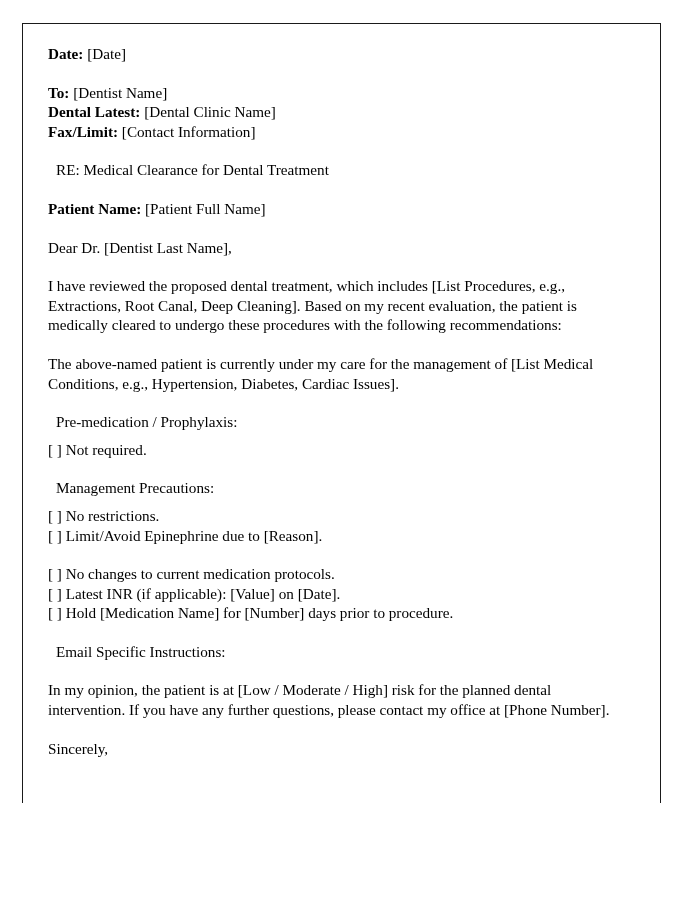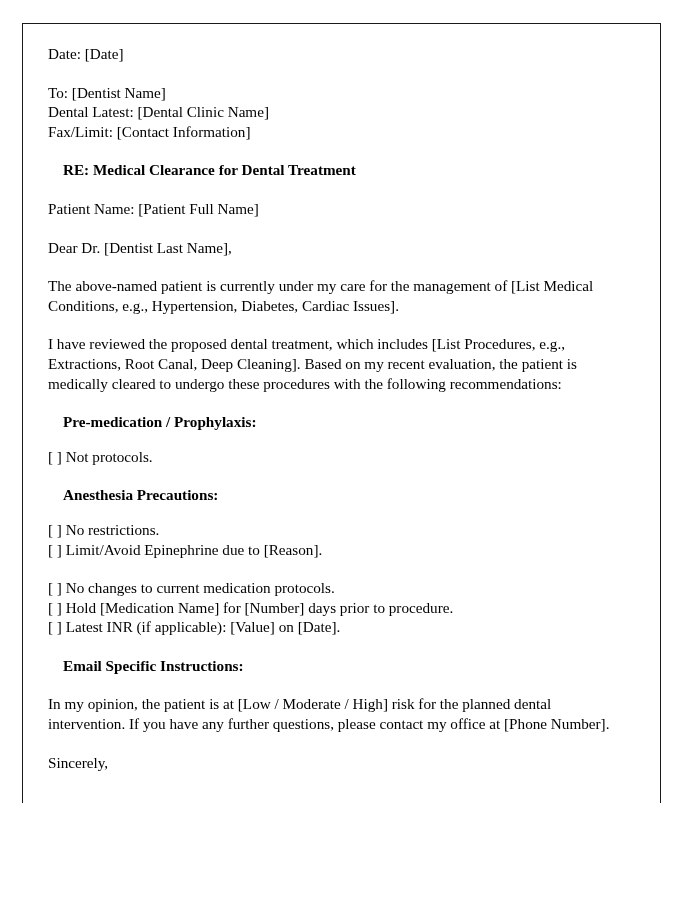--- a/index.html
+++ b/index.html
@@ -45,26 +45,26 @@
     margin: 0 0 19px 0;
   }
   .line {
     white-space: normal;
   }
   .para {
     margin: 0 0 19px 0;
     text-align: left;
   }
   .bold {
-    font-weight: normal;
+    font-weight: bold;
     margin-top: 48px;
   }
   .heading {
-    font-weight: bold;
-    margin: 15px;
+    font-weight: normal;
+    margin: 8px;
   }
   
 </style>
 </head>
 <body>
 
 <div class="page-canvas">
 
   <div class="page-sheet">
     <div class="page-body">
@@ -84,39 +84,39 @@
       </div>
 
       <div class="block">
         <div class="line"><span class="bold">Patient Name:</span> <span>[Patient Full Name]</span></div>
       </div>
 
       <div class="block">
         <div class="line">Dear Dr. [Dentist Last Name],</div>
       </div>
 
+      <p class="para">I have reviewed the proposed dental treatment, which includes [List Procedures, e.g., Extractions, Root Canal, Deep Cleaning]. Based on my recent evaluation, the patient is medically cleared to undergo these procedures with the following recommendations:</p>
+
       <p class="para">The above-named patient is currently under my care for the management of [List Medical Conditions, e.g., Hypertension, Diabetes, Cardiac Issues].</p>
-
-      <p class="para">I have reviewed the proposed dental treatment, which includes [List Procedures, e.g., Extractions, Root Canal, Deep Cleaning]. Based on my recent evaluation, the patient is medically cleared to undergo these procedures with the following recommendations:</p>
 
       <div class="block">
         <div class="heading">Pre-medication / Prophylaxis:</div>
-        <div class="line">[ ] Not protocols.</div>
+        <div class="line">[ ] Not required.</div>
       </div>
 
       <div class="block">
-        <div class="heading">Anesthesia Precautions:</div>
+        <div class="heading">Management Precautions:</div>
         <div class="line">[ ] No restrictions.</div>
         <div class="line">[ ] Limit/Avoid Epinephrine due to [Reason].</div>
       </div>
 
       <div class="block">
         <div class="line">[ ] No changes to current medication protocols.</div>
+        <div class="line">[ ] Latest INR (if applicable): [Value] on [Date].</div>
         <div class="line">[ ] Hold [Medication Name] for [Number] days prior to procedure.</div>
-        <div class="line">[ ] Latest INR (if applicable): [Value] on [Date].</div>
       </div>
 
       <div class="block">
         <div class="heading">Email Specific Instructions:</div>
       </div>
 
       <p class="para">In my opinion, the patient is at [Low / Moderate / High] risk for the planned dental intervention. If you have any further questions, please contact my office at [Phone Number].</p>
 
       <div class="block">
         <div class="line">Sincerely,</div>

